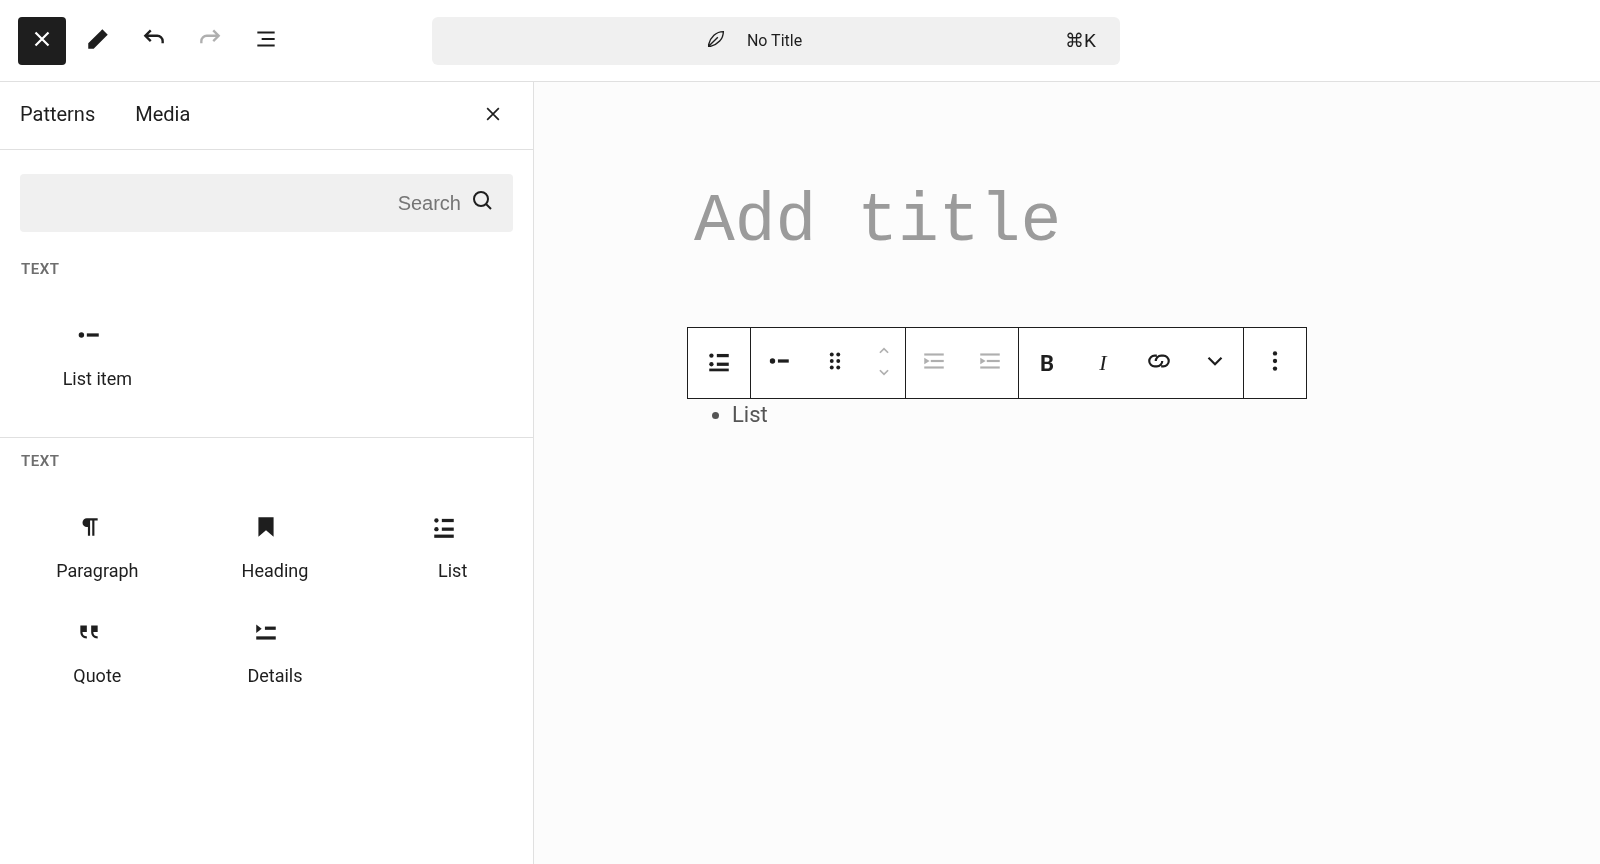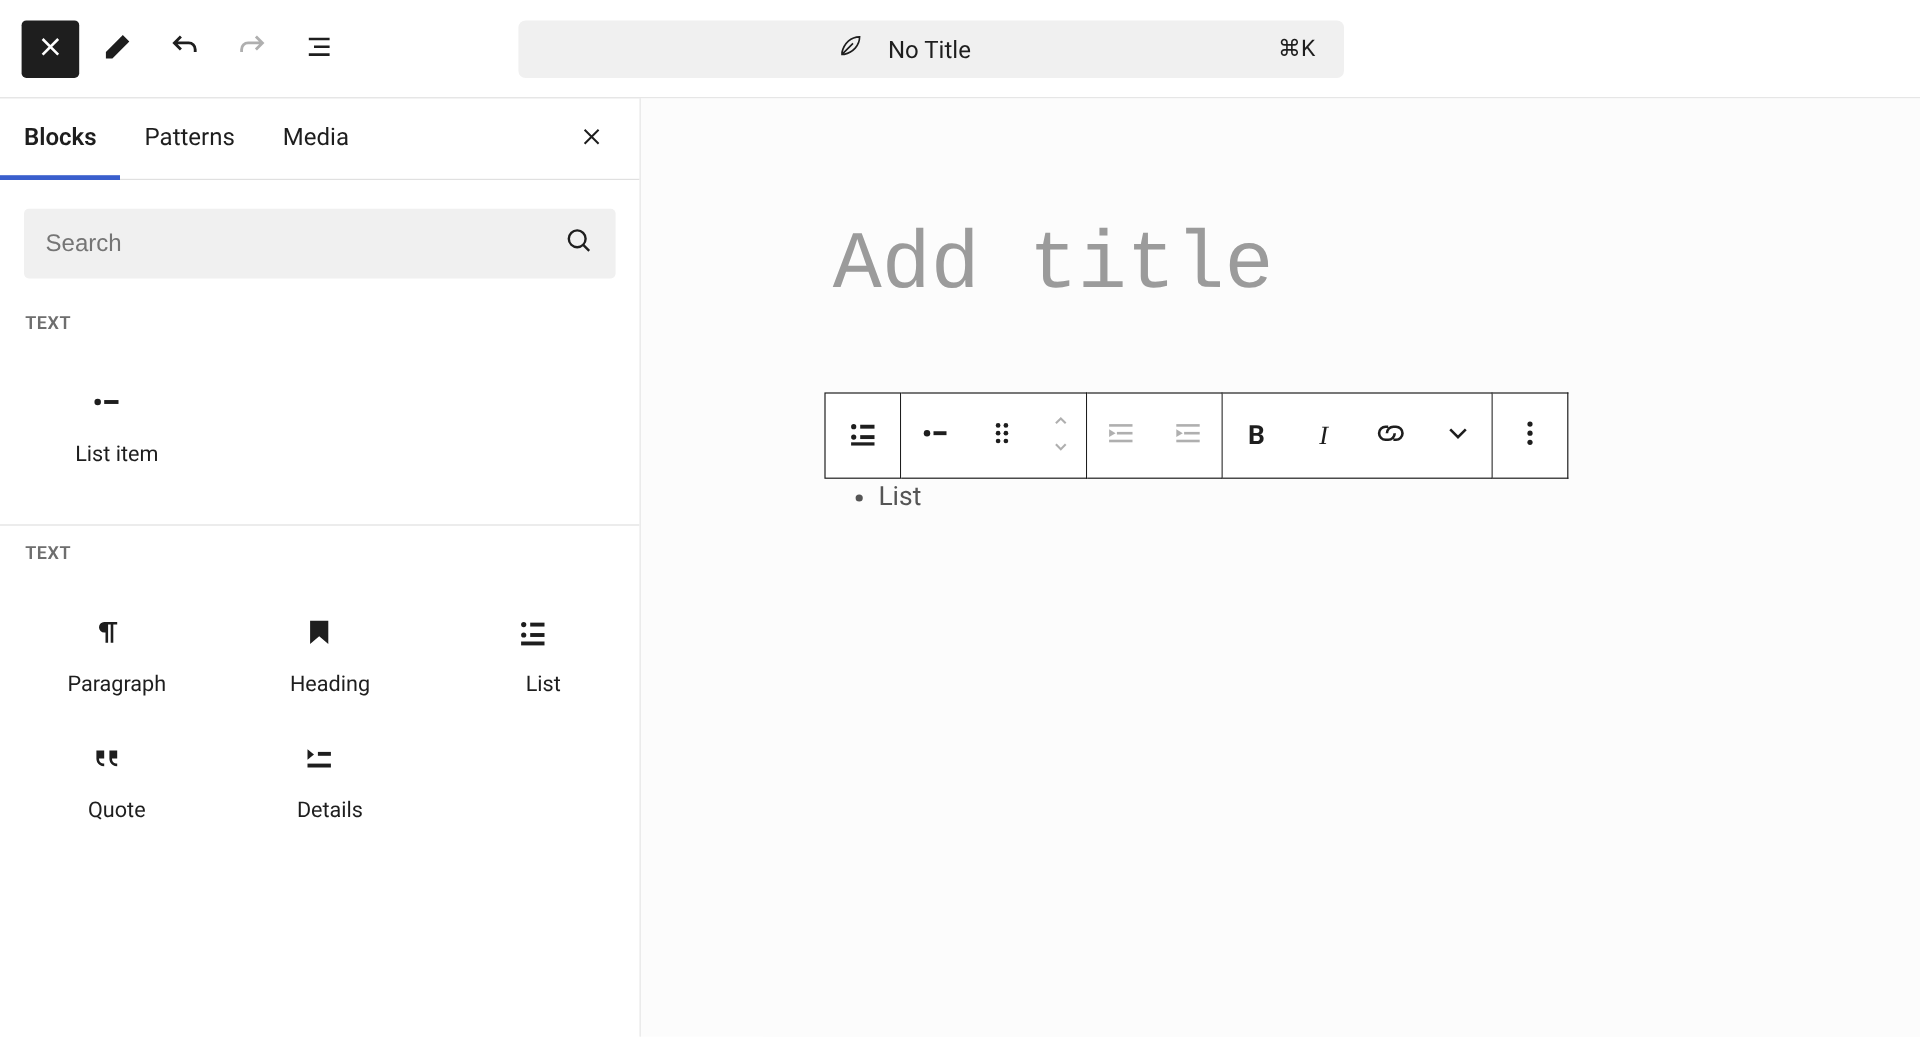--- a/index.html
+++ b/index.html
@@ -8,35 +8,35 @@
 
 
 .topbar { display: flex; align-items: center; height: 82px; border-bottom: 1px solid #e0e0e0; padding: 0 18px; gap: 8px; }
 .btn-sq { width: 48px; height: 48px; display: flex; align-items: center; justify-content: center; border: none; background: transparent; cursor: pointer; border-radius: 4px; }
 .btn-sq.dark { background: #1e1e1e; color: #fff; }
 .btn-sq svg { width: 26px; height: 26px; }
 .btn-sq.disabled { opacity: 0.35; }
 .btn-sq.dark svg { stroke: #fff; fill: #fff; }
 
 .title-pill { margin-left: auto; margin-right: auto; display: flex; align-items: center; background: #f0f0f0; border-radius: 6px; height: 48px; width: 688px; padding: 0 24px; gap: 14px; }
-.title-pill .title-center { flex: 1; display: flex; align-items: center; justify-content: center; gap: 20px; font-size: 20px; color: #1e1e1e; }
+.title-pill .title-center { flex: 1; display: flex; align-items: center; justify-content: center; gap: 20px; font-size: 16px; color: #1e1e1e; }
 .title-pill .kbd { color: #1e1e1e; font-size: 19px; }
 
 
 .main { display: flex; flex: 1; min-height: 0; }
 .sidebar { width: 534px; border-right: 1px solid #e0e0e0; display: flex; flex-direction: column; overflow-y: auto; }
 .sidebar-tabs { display: flex; align-items: center; height: 68px; border-bottom: 1px solid #e0e0e0; padding-right: 20px; }
 .tab { padding: 0 20px; height: 68px; display: flex; align-items: center; font-size: 20px; font-weight: 400; cursor: pointer; border-bottom: 4px solid transparent; }
 .tab.active { border-bottom-color: #3a5fcd; font-weight: 600; }
 .tab-spacer { flex: 1; }
 .close-btn { width: 40px; height: 40px; display: flex; align-items: center; justify-content: center; cursor: pointer; }
 
 .search-wrap { padding: 24px 20px 14px; }
 .search-box { background: #f0f0f0; border-radius: 4px; height: 58px; display: flex; align-items: center; padding: 0 18px; gap: 10px; }
-.search-input { border: none; background: transparent; font-size: 20px; color: #555; flex: 1; outline: none; }
+.search-input { border: none; background: transparent; font-size: 20px; color: #555; flex: 1; outline: none; text-align: right; }
 .search-icon svg { width: 24px; height: 24px; }
 
 .cat-label { font-size: 15px; font-weight: 600; color: #6e6e6e; letter-spacing: 0.5px; padding: 14px 21px 8px; text-transform: uppercase; }
 
 .block-grid { display: grid; grid-template-columns: repeat(3, 1fr); padding: 16px 0 30px; }
 .block-item { display: flex; flex-direction: column; align-items: center; gap: 18px; padding: 18px 6px; cursor: pointer; }
 .block-item .bi-icon { height: 30px; display: flex; align-items: center; justify-content: center; }
 .block-item .bi-icon svg { width: 26px; height: 26px; }
 .block-item .bi-label { font-size: 18px; margin-left: 17px; }
 
@@ -116,23 +116,20 @@
       <span class="kbd">⌘K</span>
     </div>
     <div style="width:320px"></div>
   </div>
 
   <div class="main">
 
     <div class="sidebar">
 
       <div class="sidebar-tabs">
-        <div class="tab active">
-            <span>Blocks</span>
-          </div>
         <div class="tab">
             <span>Patterns</span>
           </div>
         <div class="tab">
             <span>Media</span>
           </div>
         <div class="tab-spacer"></div>
         <div class="close-btn">
           <span>
             <svg width="20" height="20" viewBox="0 0 24 24" stroke="#1e1e1e" stroke-width="2" fill="none">

